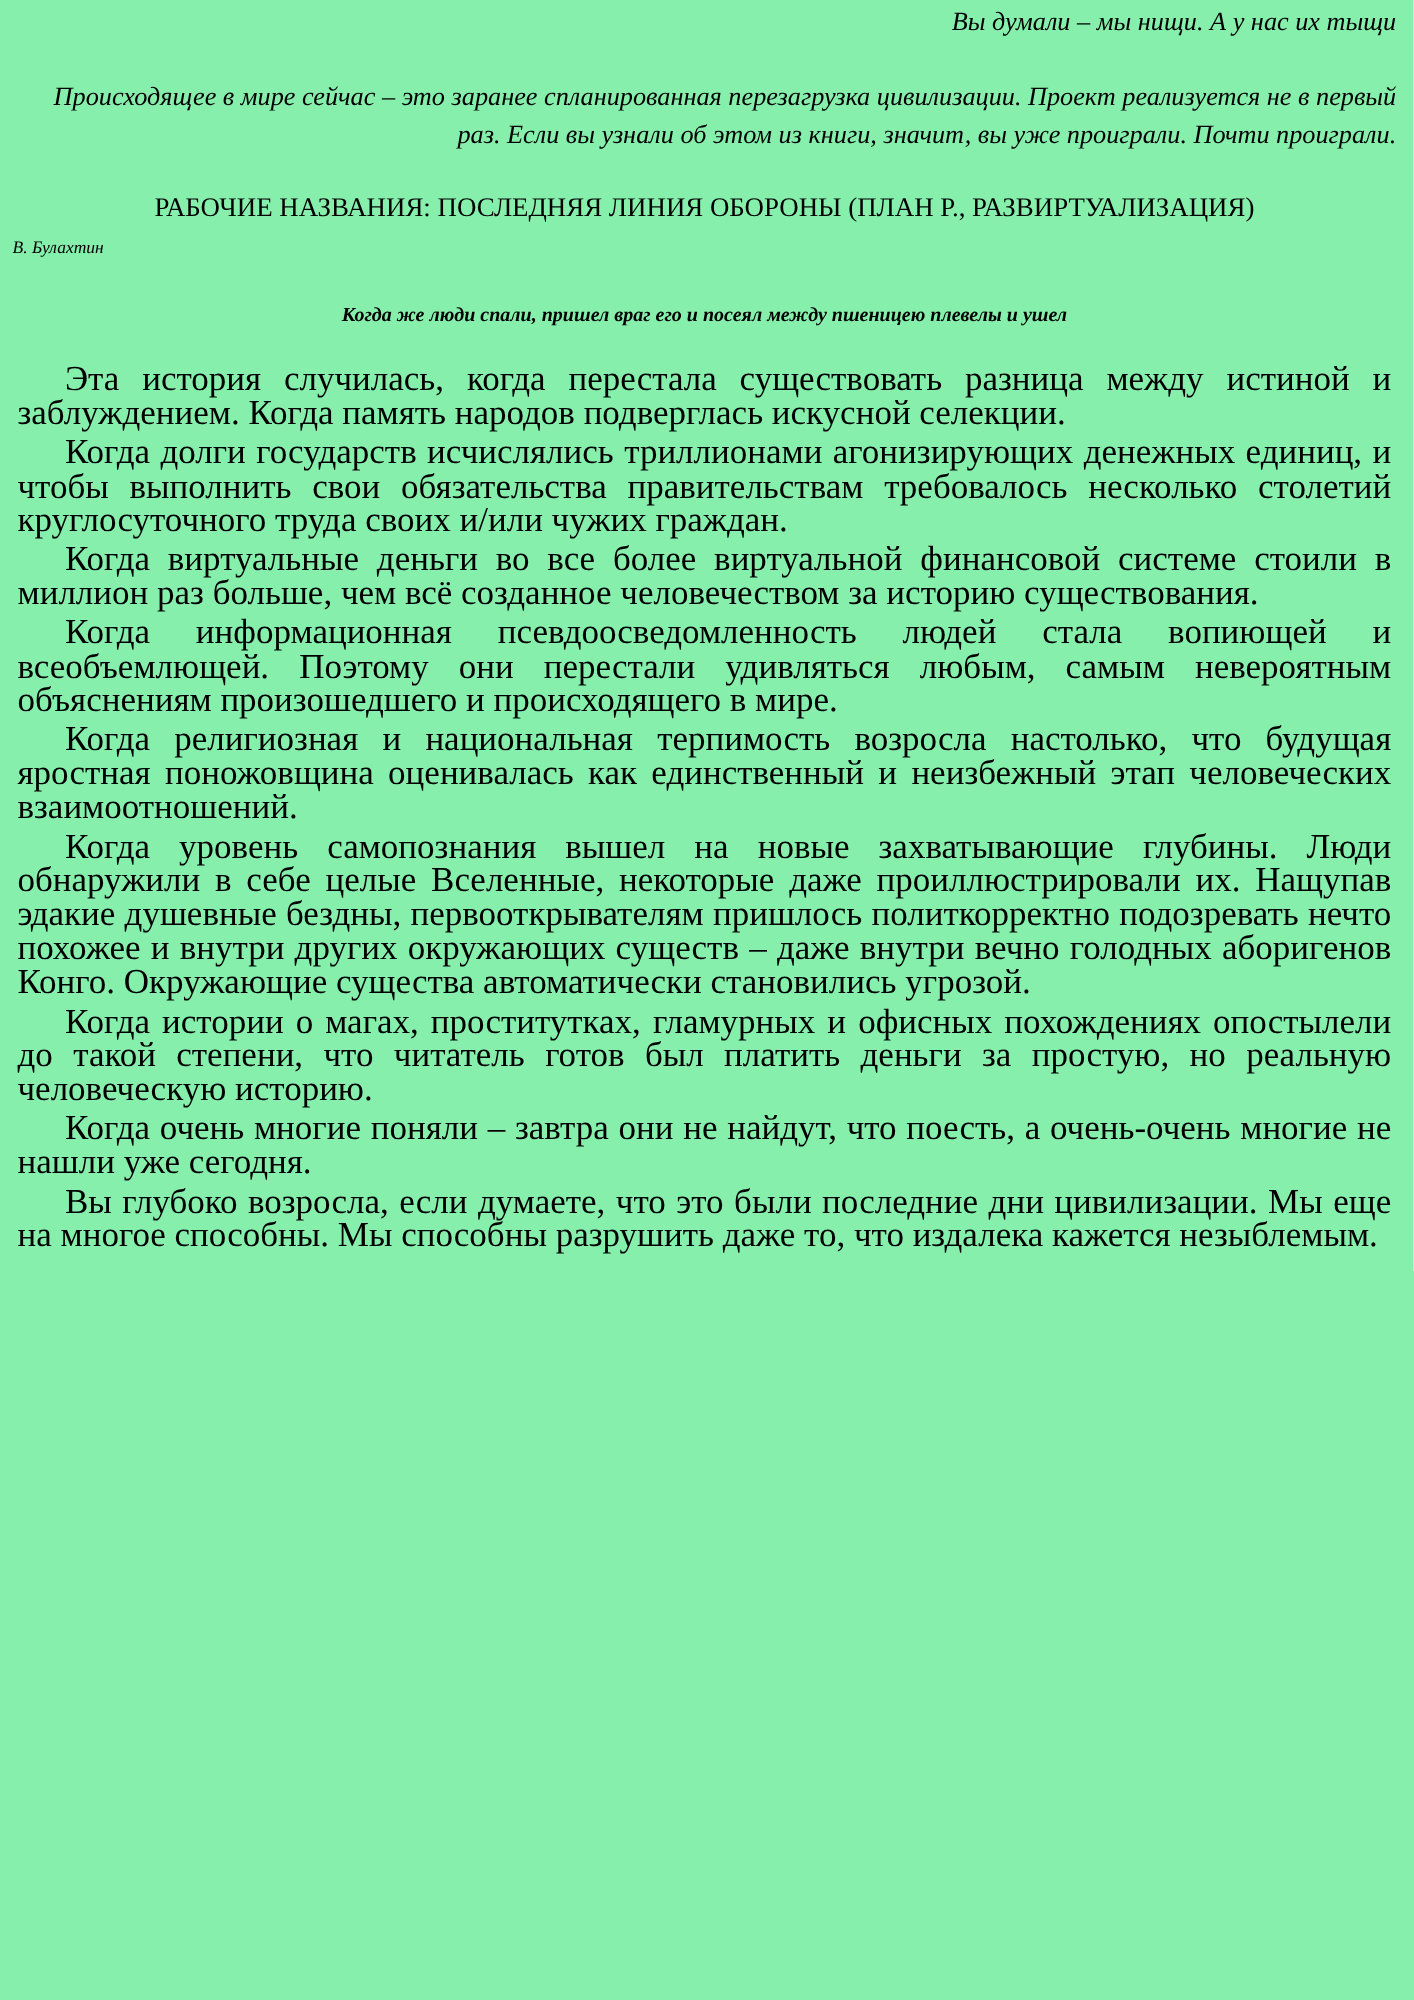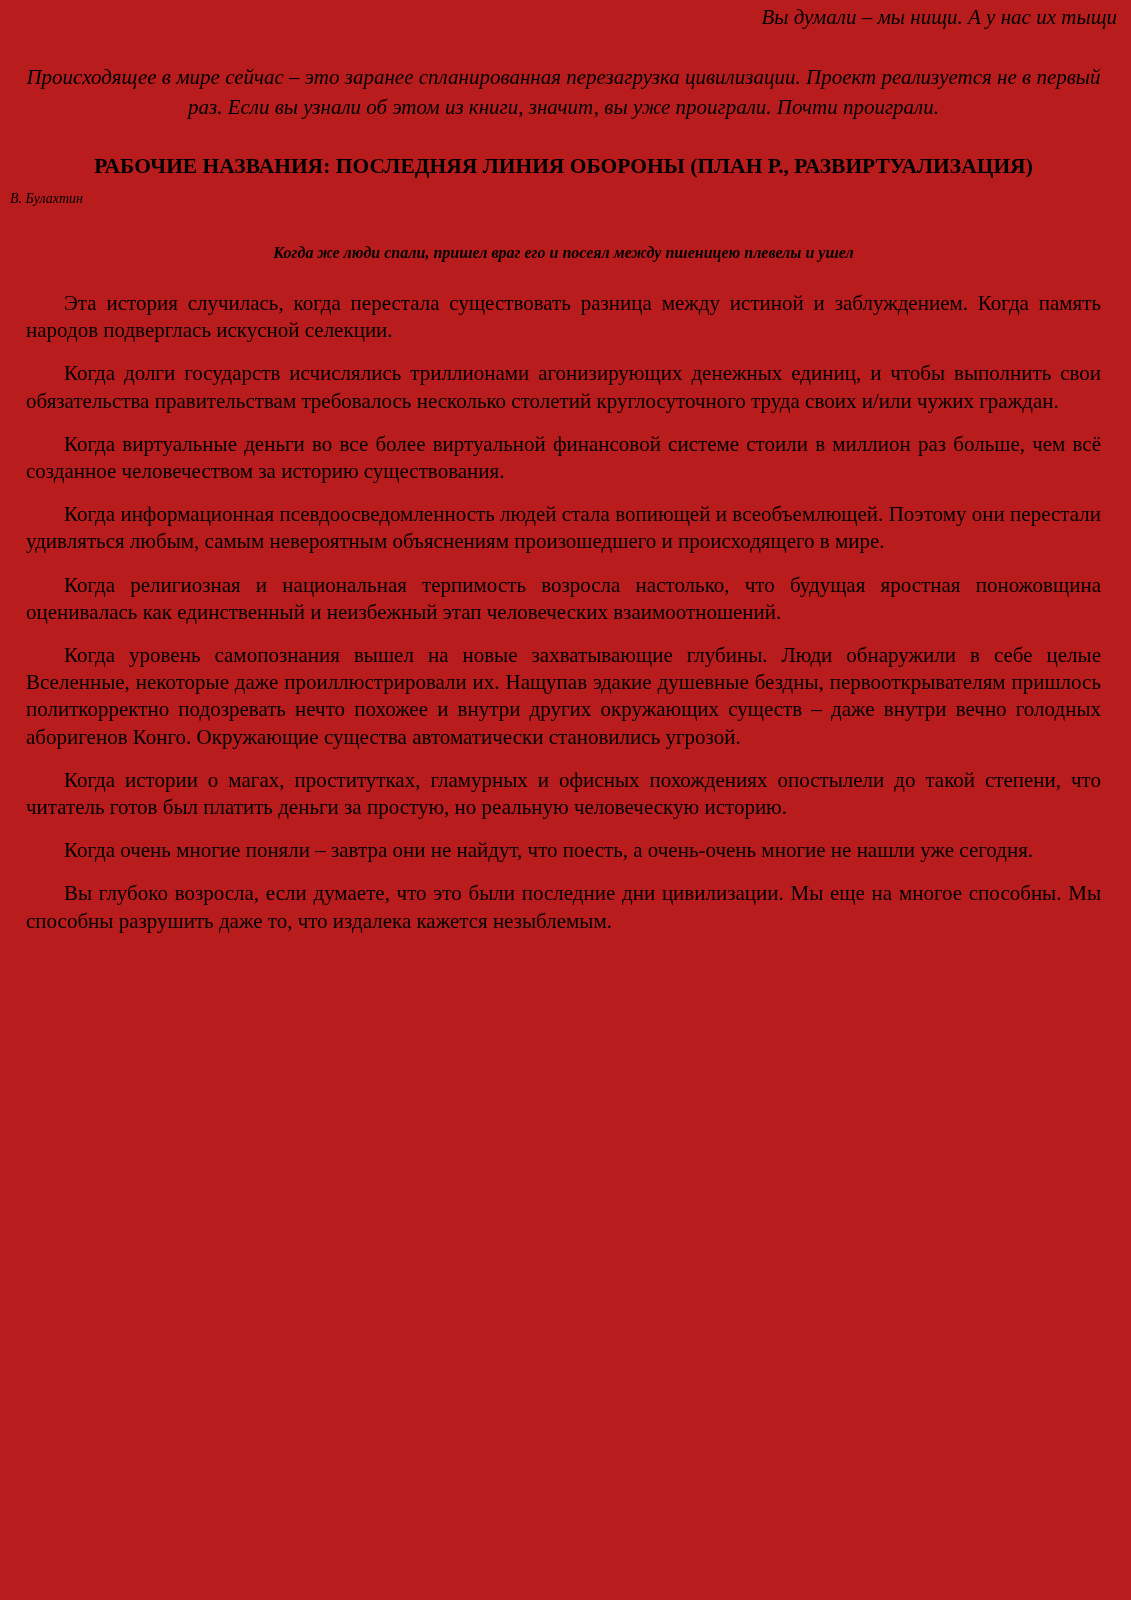--- a/index.html
+++ b/index.html
@@ -5,41 +5,41 @@
     * { margin: 0; padding: 0; box-sizing: border-box; }
     html, body {
       background: #ffffff;
       font-family: "Liberation Serif", "DejaVu Serif", serif;
       color: #000000;
     }
     .page {
       position: relative;
       width: 1131px;
       height: 1600px;
-      background: #b91c1c;
+      background: #86efac;
       padding: 4px 14px 0 10px;
       overflow: hidden;
     }
     .epigraph-top {
       text-align: right;
       font-style: italic;
       font-size: 21px;
       line-height: 27px;
       margin-bottom: 31px;
     }
     .epigraph-main {
-      text-align: center;
+      text-align: right;
       font-style: italic;
       font-size: 21px;
       line-height: 30px;
       margin-bottom: 31px;
     }
     .page-title {
       text-align: center;
-      font-weight: bold;
+      font-weight: normal;
       font-size: 21.5px;
       line-height: 27px;
       margin-bottom: 5px;
     }
     .author-line {
       text-align: left;
       font-style: italic;
       font-size: 14px;
       line-height: 27px;
       margin-bottom: 27px;
@@ -48,23 +48,23 @@
       text-align: center;
       font-weight: bold;
       font-style: italic;
       font-size: 16px;
       line-height: 27px;
       margin-bottom: 24px;
     }
     .body-text p {
       text-align: justify;
       text-indent: 38px;
-      font-size: 21px;
+      font-size: 28px;
       line-height: 27.2px;
-      margin: 16px;
+      margin: 4px;
     }
   </style>
 </head>
 <body>
 
 <div class="page">
 
   <p class="epigraph-top">Вы думали – мы нищи. А у нас их тыщи</p>
 
   <p class="epigraph-main">Происходящее в мире сейчас – это заранее спланированная перезагрузка цивилизации. Проект реализуется не в первый раз. Если вы узнали об этом из книги, значит, вы уже проиграли. Почти проиграли.</p>

